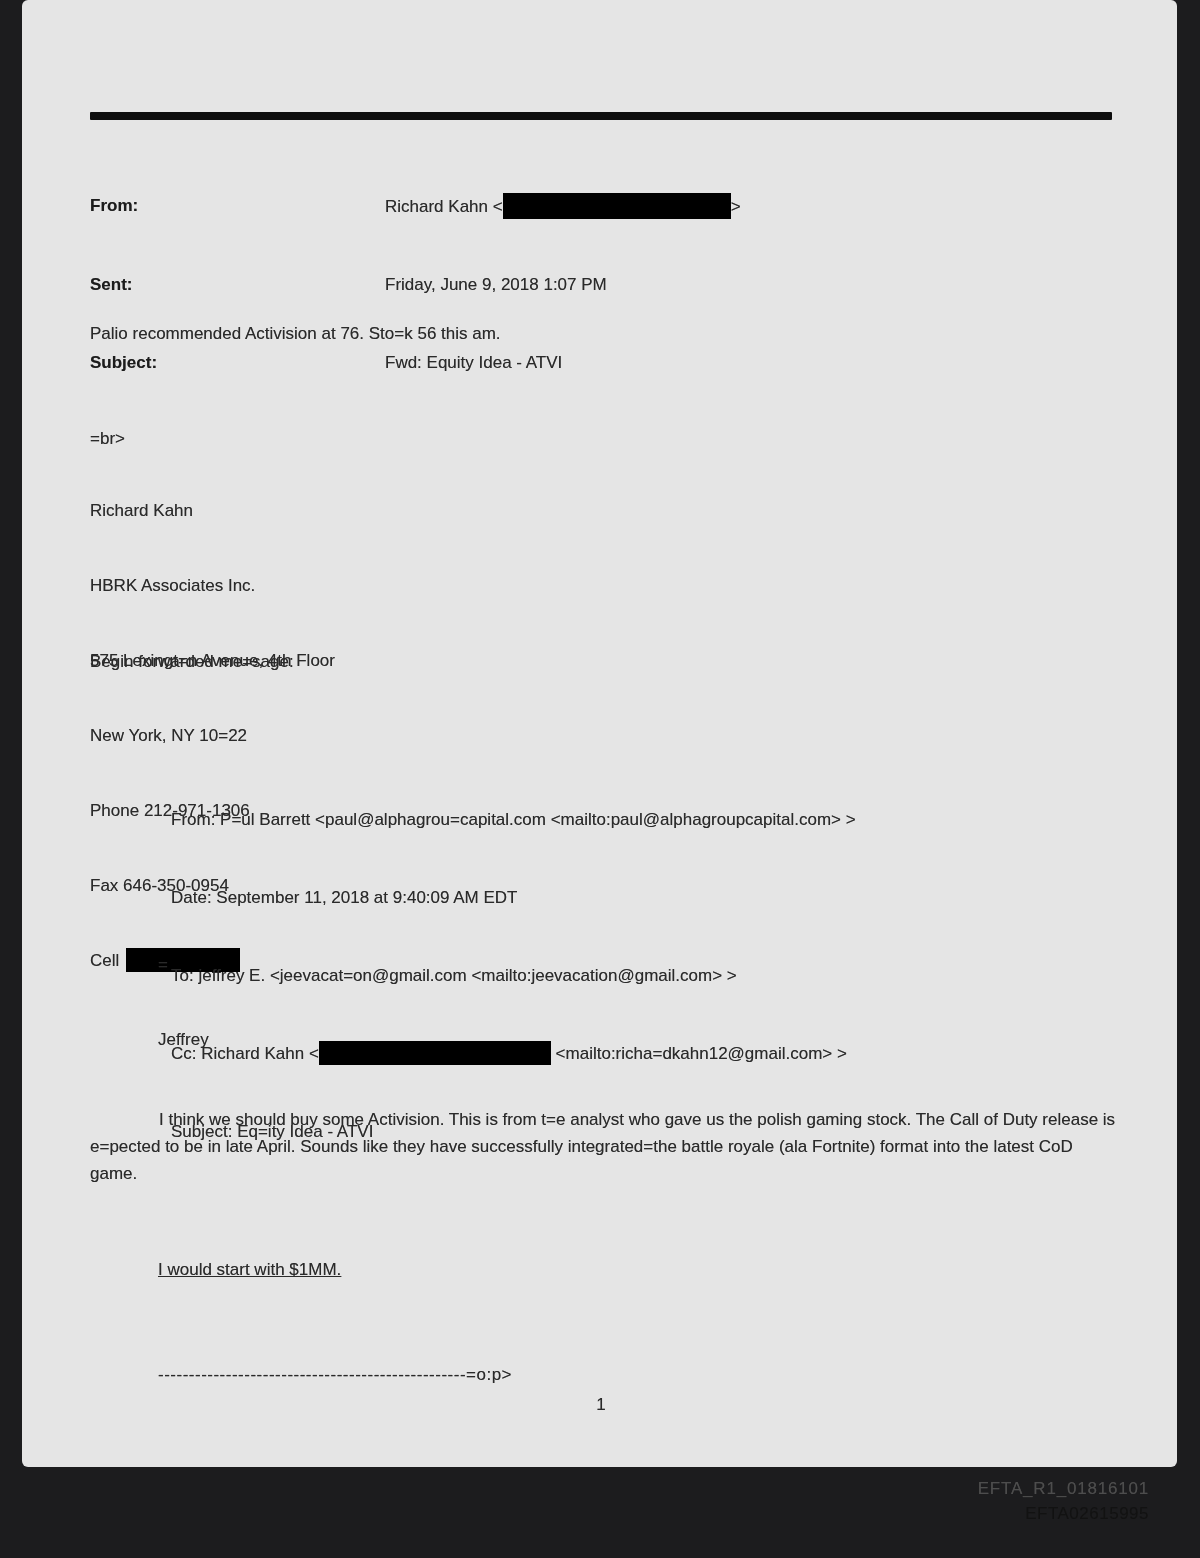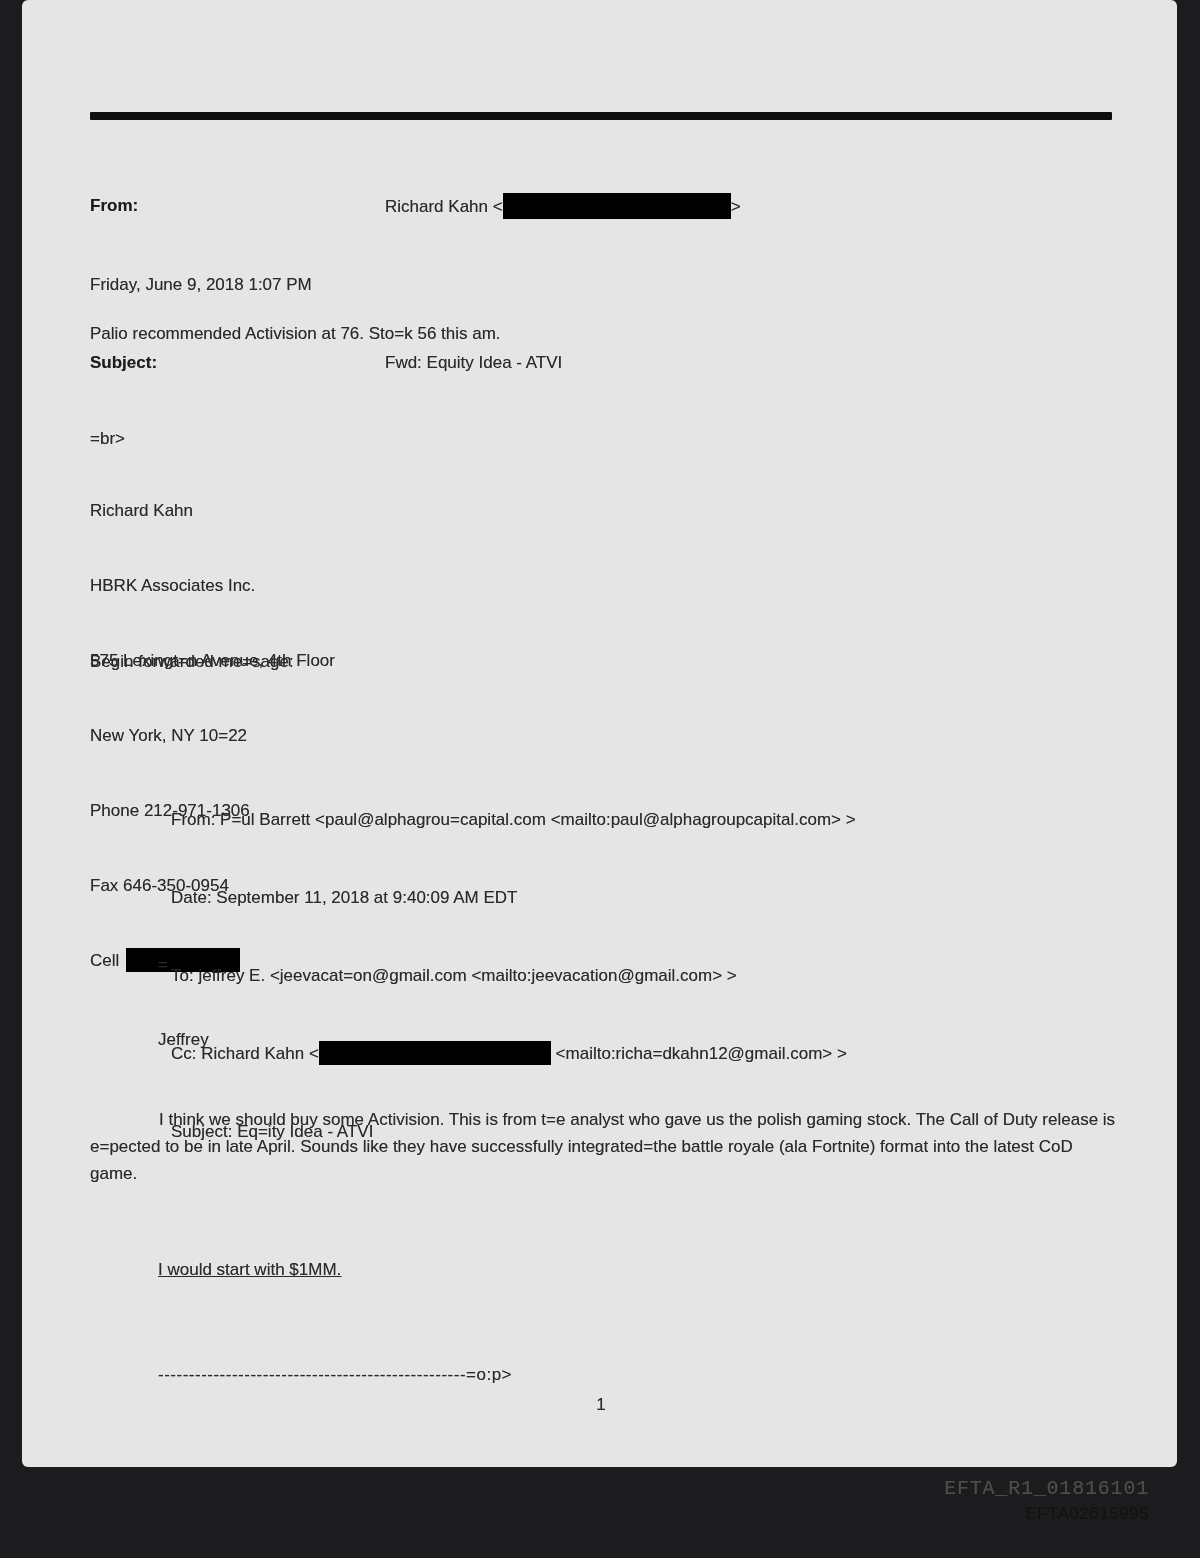--- a/index.html
+++ b/index.html
@@ -54,26 +54,25 @@
     text-indent: 69px;
   }
   .amount { left: 136px; top: 1257px; text-decoration: underline; }
   .dashline { left: 136px; top: 1362px; letter-spacing: 0.5px; }
   .pagenum { left: 68px; top: 1392px; width: 1022px; text-align: center; }
   .footer {
     right: 28px; top: 1478px;
     text-align: right;
   }
   .bates1 {
-    font-size: 20px;
+    font-size: 17px;
     line-height: 22px;
     color: #4d4d4d;
     letter-spacing: 0.8px;
     text-shadow: 0 0 0.5px rgba(90,90,90,0.5);
-    font-family: Liberation Mono, monospace;
   }
   .bates2 {
     font-size: 17px;
     line-height: 28px;
     color: #121212;
     letter-spacing: 0.5px;
     text-shadow: 0 0 0.5px rgba(30,30,30,0.5);
   }
 </style>
 </head>
@@ -82,20 +81,21 @@
 <div class="page">
 
   <div class="abs rule"></div>
 
   <div class="abs hdr txt">
     <div class="hdr-row">
       <span class="hdr-label">From:</span>
       <span class="hdr-value"><span>Richard Kahn &lt;</span><span class="redaction red-from"></span><span>&gt;</span></span>
     </div>
     <div class="hdr-row">
+      <span class="hdr-label">Sent:</span>
       <span class="hdr-value">Friday, June 9, 2018 1:07 PM</span>
     </div>
     <div class="hdr-row">
       <span class="hdr-label">Subject:</span>
       <span class="hdr-value">Fwd: Equity Idea - ATVI</span>
     </div>
   </div>
 
   <div class="abs para1 txt">Palio recommended Activision at 76. Sto=k 56 this am.</div>
 

